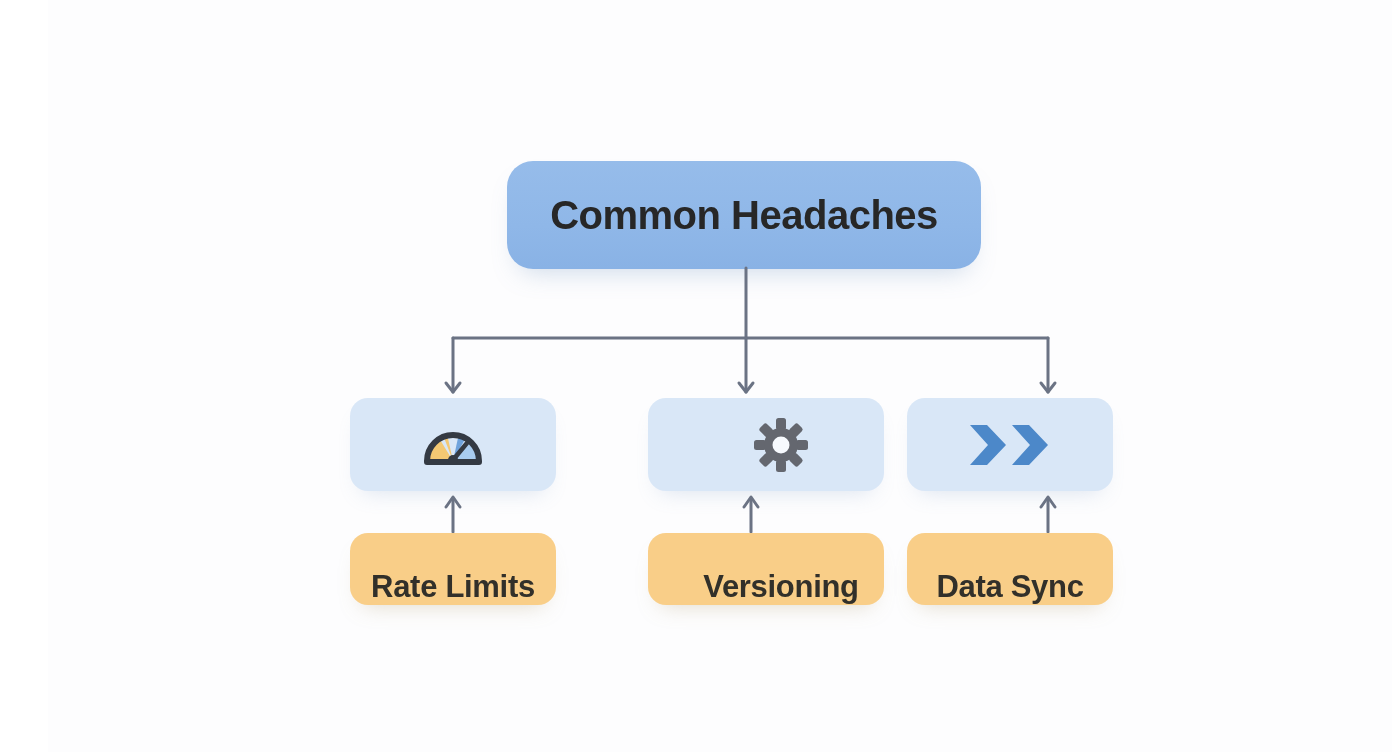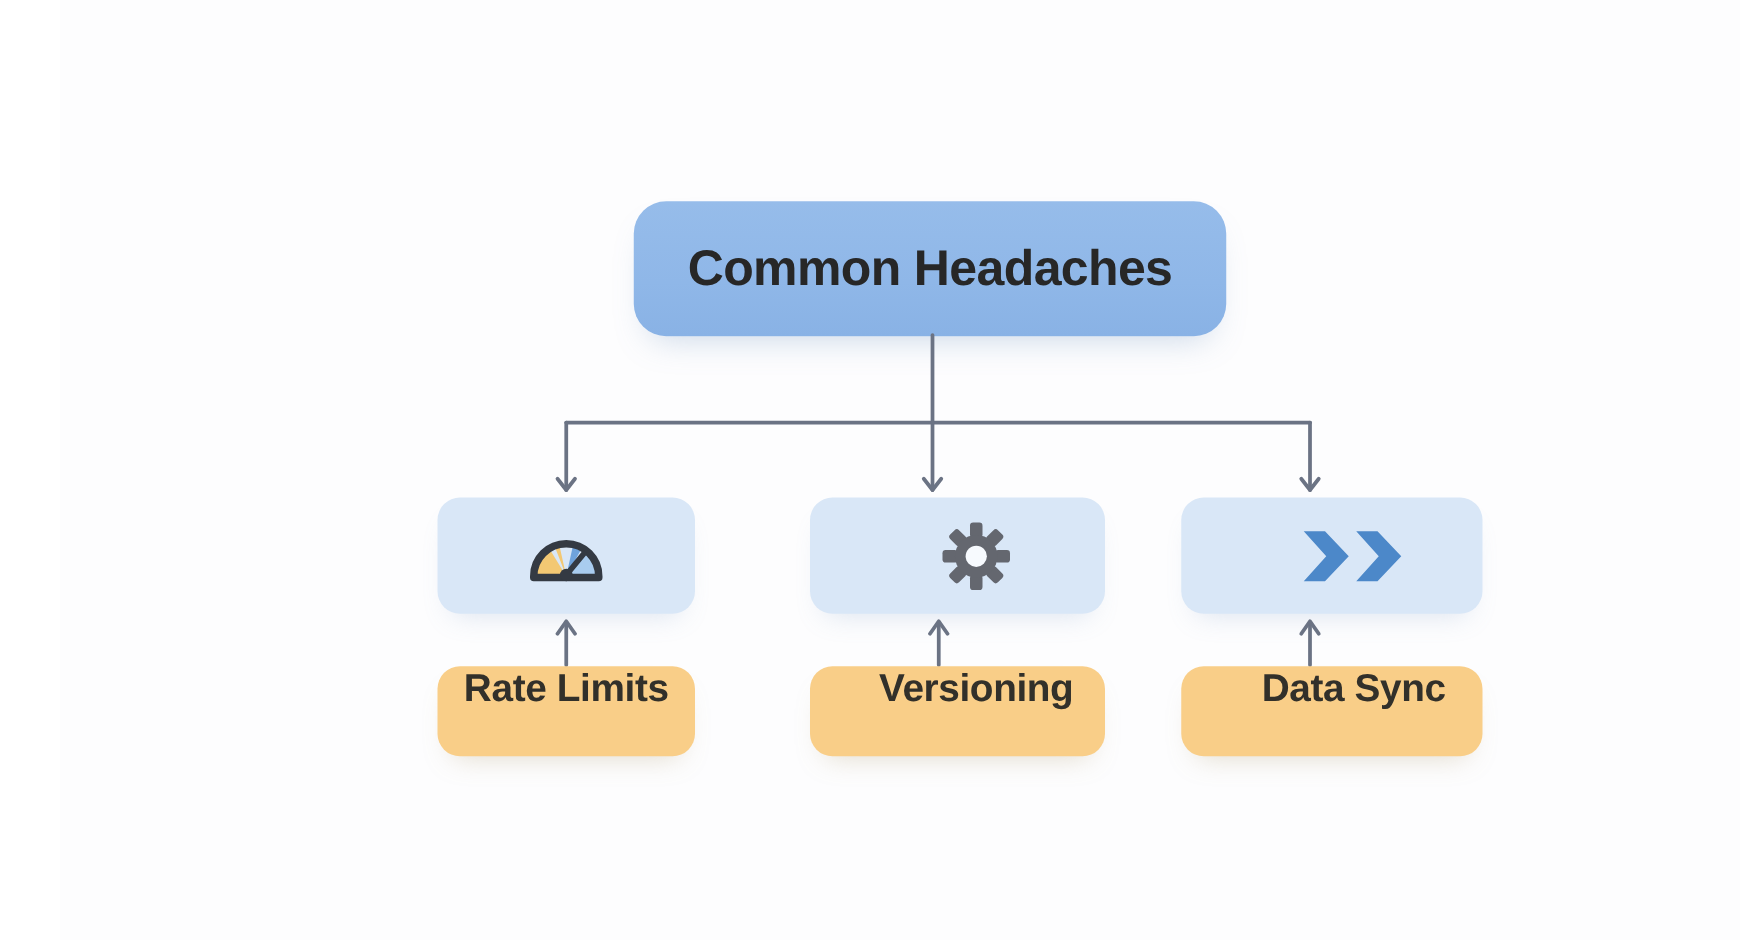--- a/index.html
+++ b/index.html
@@ -65,37 +65,37 @@
     border-radius:18px;
     display:flex; align-items:center; justify-content:center;
     box-shadow:0 12px 22px -12px rgba(130,160,200,0.30);
   }
   .label-box{
     position:absolute;
     width:206px; height:72px;
     top:533px;
     background:var(--label-box);
     border-radius:18px;
-    display:flex; align-items:flex-start; justify-content:center;
+    display:flex; align-items:flex-end; justify-content:center;
     box-shadow:0 12px 22px -12px rgba(170,150,100,0.35);
   }
   .label-box .label-text{
     font-size:31px;
     font-weight:bold;
     letter-spacing:-0.3px;
     color:var(--label-text);
   }
   .up-arrow{
     position:absolute;
     top:492px;
     width:18px; height:42px;
   }
   .col1{left:302px;} .col1-c{left:396px;}
   .col2{left:600px;padding-left:30px;} .col2-c{left:694px;}
-  .col3{left:897px;padding-left:35px;} .col3-c{left:991px;}
+  .col3{left:859px;} .col3-c{left:991px;}
 </style>
 </head>
 <body>
 
 <div class="canvas">
 
   <div class="title-box">
     <span class="title-text">Common Headaches</span>
   </div>
 

